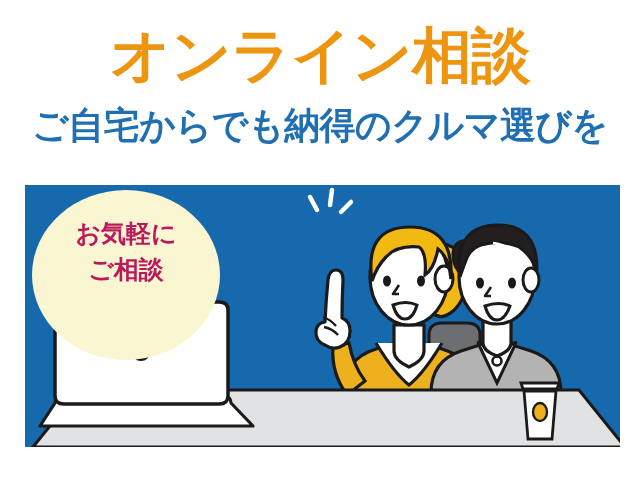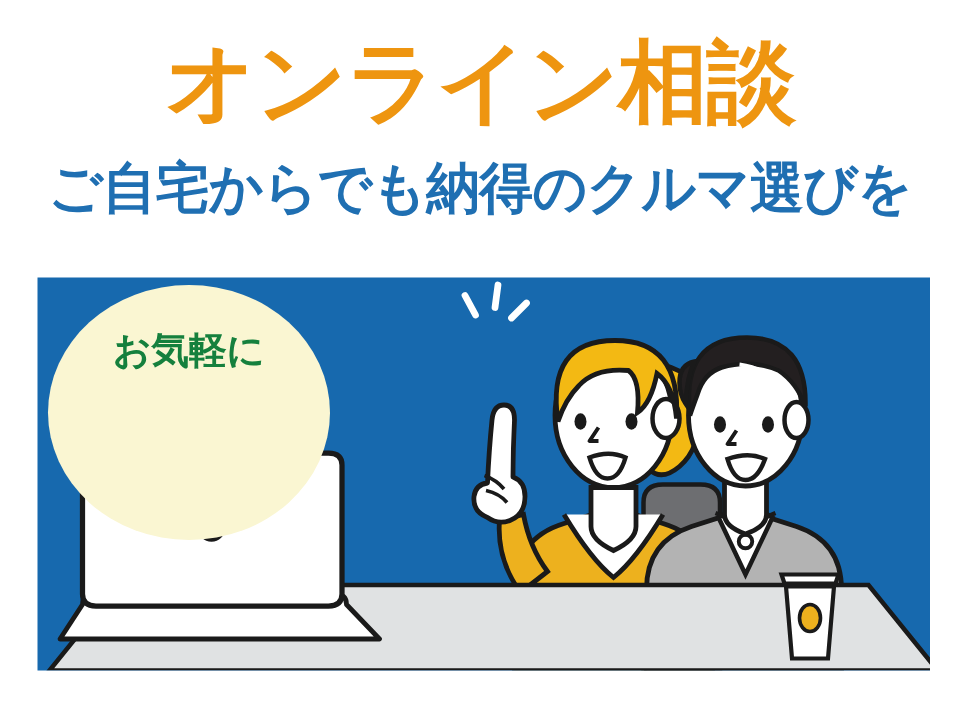--- a/index.html
+++ b/index.html
@@ -76,21 +76,21 @@
     background: #FAF6D2;
     border-radius: 50%;
     z-index: 6;
   }
   #bubble-text {
     position: absolute;
     left: 0;
     top: 26px;
     width: 188px;
     text-align: center;
-    color: #15803d;
+    color: #be185d;
     font-size: 25px;
     line-height: 36px;
     font-weight: 700;
     letter-spacing: 0px;
   }
   #bubble-text .bline { display: block; }
 
   
   #scene {
     position: absolute;
@@ -210,17 +210,18 @@
         <path d="M496 198 h38 l-2 6 h-34 z" fill="#FFFFFF" stroke="#1A1A1A" stroke-width="2.8"></path>
         <path d="M499 206 h32 l-4 48 h-24 z" fill="#FFFFFF" stroke="#1A1A1A" stroke-width="2.8"></path>
         <ellipse cx="515" cy="227" rx="7" ry="9" fill="#EDB11E" stroke="#1A1A1A" stroke-width="2.4"></ellipse>
       </g>
 
     </svg>
 
     <div id="speech-bubble">
       <div id="bubble-text">
         <span class="bline">お気軽に</span>
+        <span class="bline">ご相談</span>
       </div>
     </div>
 
   </div>
 </div>
 
 </body></html>

